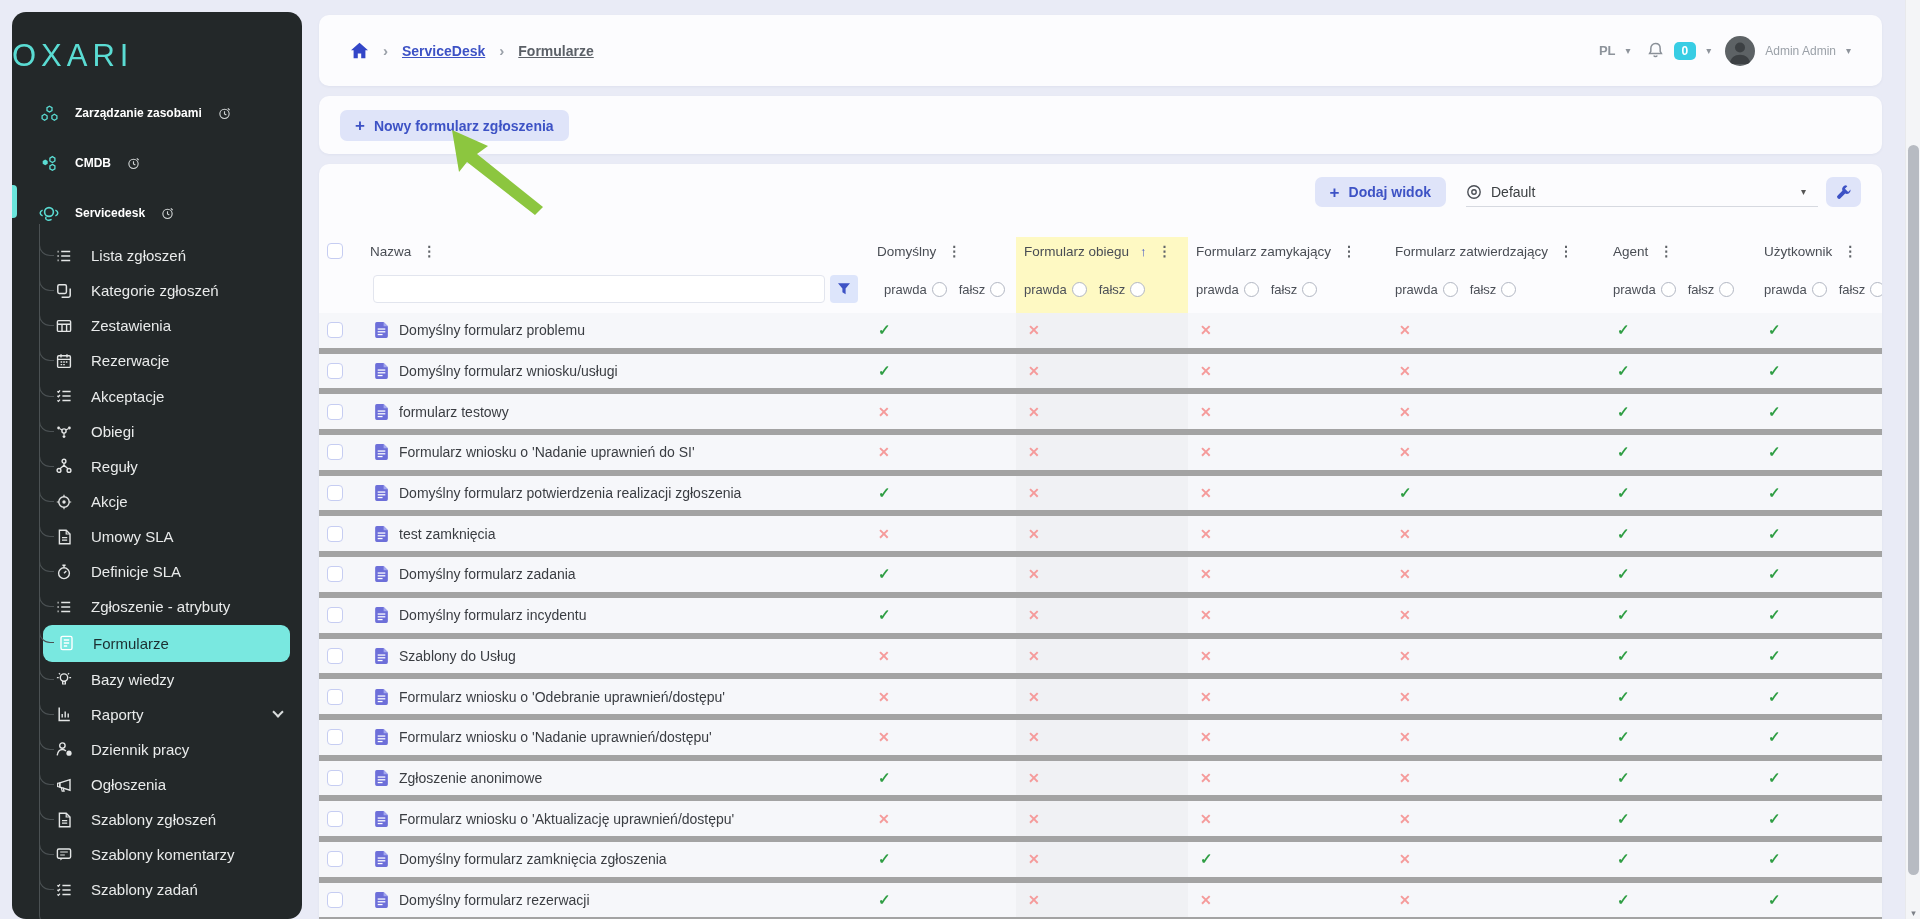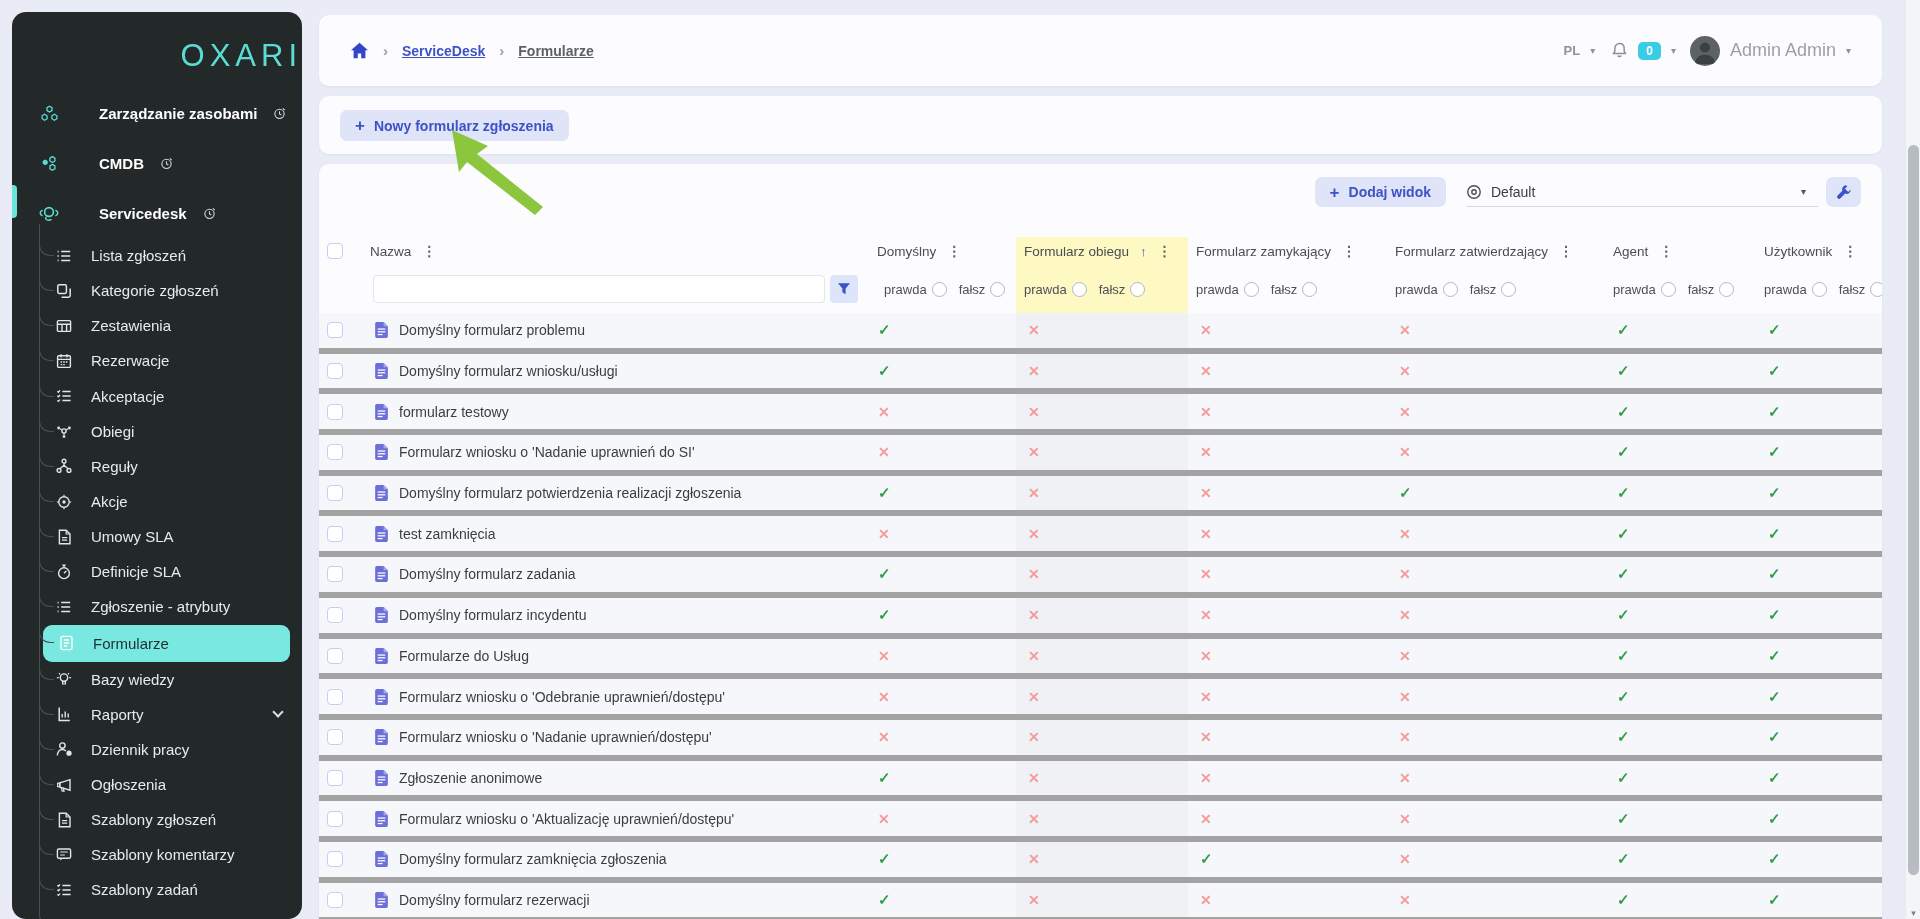--- a/index.html
+++ b/index.html
@@ -1,26 +1,26 @@
 <!DOCTYPE html>
 <html><head>
 <meta charset="utf-8">
 <style>
   * { margin:0; padding:0; box-sizing:border-box; }
   html,body { width:1920px; height:919px; overflow:hidden; }
   body { background:#e9ebf6; font-family:"Liberation Sans",sans-serif; position:relative; color:#3a3d42; }
 
   
   .sidebar { position:absolute; left:12px; top:12px; width:290px; height:907px; background:#232829; border-radius:14px; }
-  .logo { position:absolute; top:26px; left:0; right:0; text-align:right; color:#5adcd3; font-size:31px; font-weight:400; letter-spacing:5px; }
+  .logo { position:absolute; top:26px; left:0; right:0; text-align:left; color:#5adcd3; font-size:31px; font-weight:400; letter-spacing:5px; }
   .active-ind { position:absolute; left:0; top:173px; width:5px; height:33px; background:#6ae5dc; border-radius:0 4px 4px 0; }
   .top-items { position:absolute; top:76px; left:0; right:0; }
   .top-item { height:50px; display:flex; align-items:center; padding:0 14px 0 26px; gap:15px; cursor:pointer; }
   .t-icon { width:22px; display:flex; justify-content:center; }
-  .t-label { color:#fff; font-size:15px; font-weight:700;margin-left:24px; }
+  .t-label { color:#fff; font-size:12px; font-weight:700; }
   .gauge { display:flex; margin-left:1px; }
   .tree-line { position:absolute; left:27px; top:212px; height:687px; width:1px; background:#4b5153; }
   .sub-menu { position:absolute; top:226px; left:0; right:0; }
   .sub-item { position:relative; height:35.15px; display:flex; align-items:center; padding-left:42px; gap:17px; color:#e9ebeb; font-size:15px; font-weight:500; cursor:pointer; }
   .branch { position:absolute; left:27px; top:-6px; width:15px; height:24px; border-left:1px solid #4b5153; border-bottom:1px solid #4b5153; border-bottom-left-radius:11px; }
   .s-icon { width:20px; display:flex; justify-content:center; }
   .s-label { white-space:nowrap; }
   .sub-item.active { background:#79e8e0; border-radius:9px; margin:0 12px 0 31px; padding-left:13px; height:37px; color:#1c2f31; }
   .sub-item.active .branch { left:-4px; }
   .chev { width:8px; height:8px; border-right:2px solid #dadddd; border-bottom:2px solid #dadddd; transform:rotate(45deg); margin-left:auto; margin-right:20px; margin-top:-4px; }
@@ -36,21 +36,21 @@
   .crumb { font-size:14px; font-weight:700; text-decoration:underline; cursor:pointer; }
   .crumb.link { color:#3d52c5; }
   .crumb.current { color:#5b6067; }
   .sep { color:#9aa0a8; font-size:15px; font-weight:700; }
 
   .header-right { position:absolute; right:31px; top:0; height:71px; display:flex; align-items:center; gap:10px; }
   .lang { font-size:13px; font-weight:600; color:#8d939b; cursor:pointer;margin-left:27px; }
   .caret { font-size:10px; color:#8d939b; }
   .badge { background:#38cde4; color:#fff; font-size:12px; font-weight:700; border-radius:5px; padding:2px 8px; cursor:pointer; }
   .avatar { width:30px; height:30px; border-radius:50%; background:#5d6265; overflow:hidden; display:flex; align-items:flex-end; justify-content:center; cursor:pointer; margin-left:4px; }
-  .uname { font-size:18px; color:#9ba1a8; }
+  .uname { font-size:12px; color:#9ba1a8; }
 
   .pill-btn { display:flex; align-items:center; gap:9px; background:#dfe4f9; color:#3d52c5; border:none; border-radius:7px; font-size:14px; font-weight:600; font-family:inherit; height:31px; padding:0 15px; cursor:pointer; }
   .plus { font-size:17px; font-weight:600; line-height:1; }
   .btn-card .pill-btn { position:absolute; left:21px; top:14px; }
 
   .toolbar { position:absolute; top:13px; right:21px; display:flex; align-items:center; gap:20px; height:30px; }
   .toolbar .pill-btn { height:30px; }
   .view-select { width:352px; display:flex; align-items:center; gap:9px; border-bottom:1px solid #d6d9e0; height:30px; font-size:14px; color:#3c4043; cursor:pointer; }
   .view-select .caret { margin-left:auto; margin-right:12px; color:#555; }
   .icon-btn { width:35px; height:30px; border:none; border-radius:7px; background:#dfe4f9; display:flex; align-items:center; justify-content:center; cursor:pointer; margin-left:-12px; }
@@ -826,21 +826,21 @@
     <div class="name-cell">
       <span class="doc">
                 <svg width="17" height="18" viewBox="0 0 16 17">
                   <path d="M2 2.5A1.5 1.5 0 0 1 3.5 1H10l4 4v9.5a1.5 1.5 0 0 1-1.5 1.5h-9A1.5 1.5 0 0 1 2 14.5z" fill="#6d6fd9"></path>
                   <path d="M10 1l4 4h-4z" fill="#a3a7ee"></path>
                   <rect x="4.4" y="7" width="7.2" height="1.2" fill="#fff"></rect>
                   <rect x="4.4" y="9.6" width="7.2" height="1.2" fill="#fff"></rect>
                   <rect x="4.4" y="12.2" width="4.6" height="1.2" fill="#fff"></rect>
                 </svg>
               </span>
-      <span>Formularze do Usług</span>
+      <span>Szablony do Usług</span>
     </div>
             <div class="val-cell c1">
               <span class="cross">✕</span>
             </div>
             <div class="val-cell c2 hl">
               <span class="cross">✕</span>
             </div>
             <div class="val-cell c3">
               <span class="cross">✕</span>
             </div>

